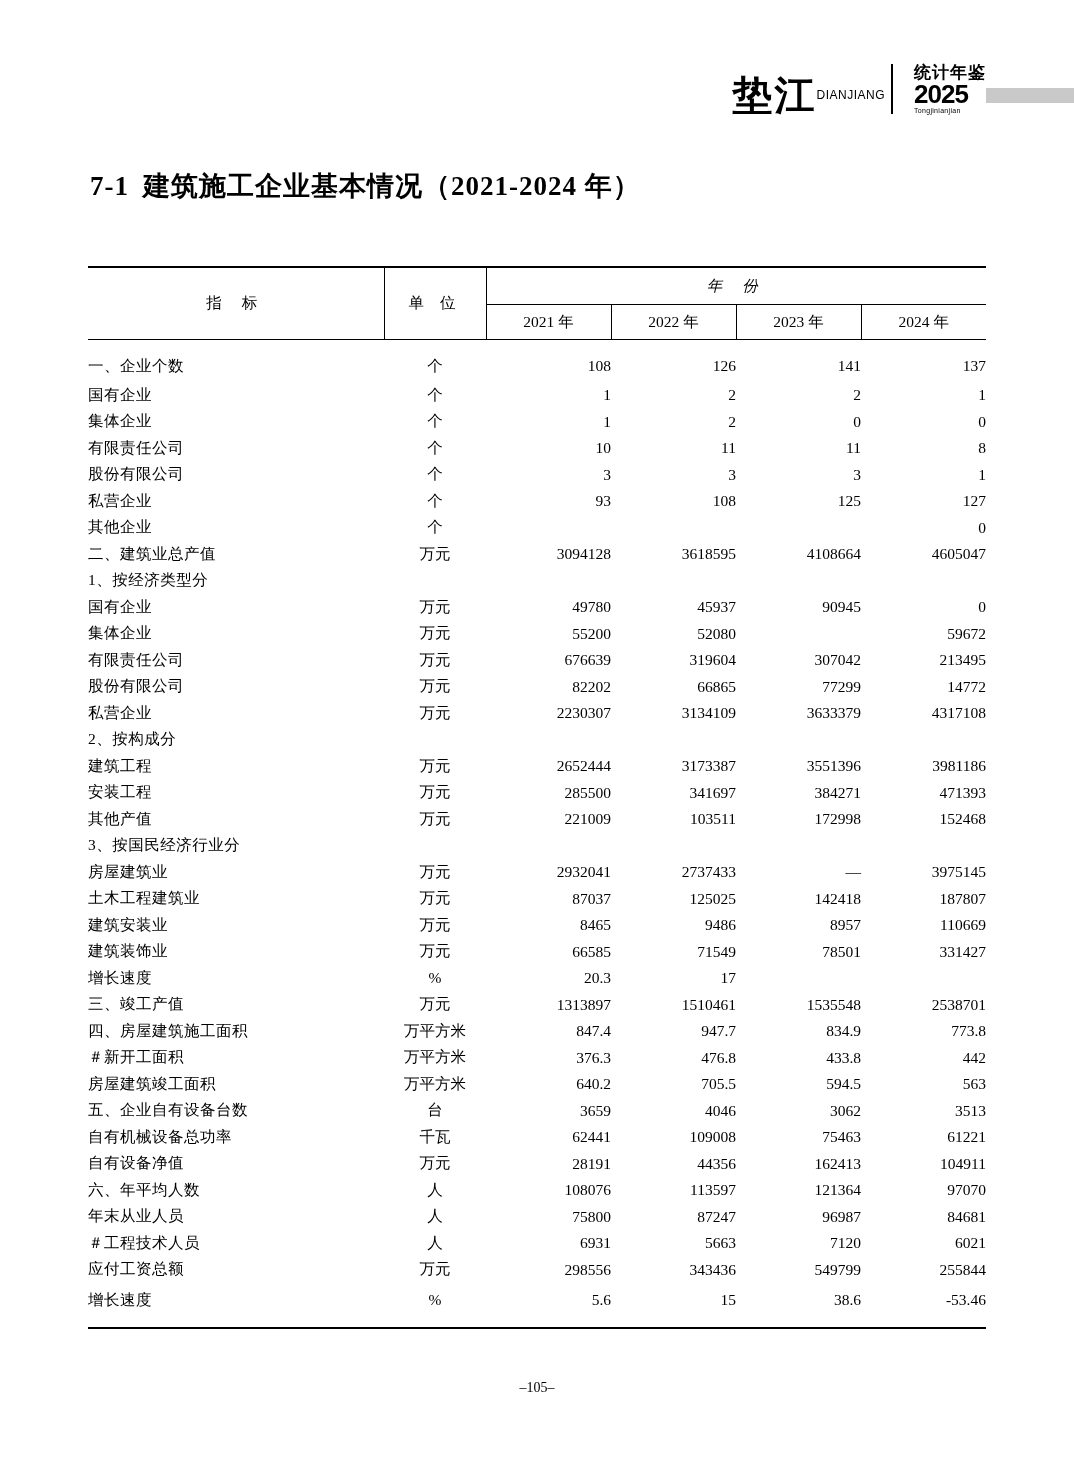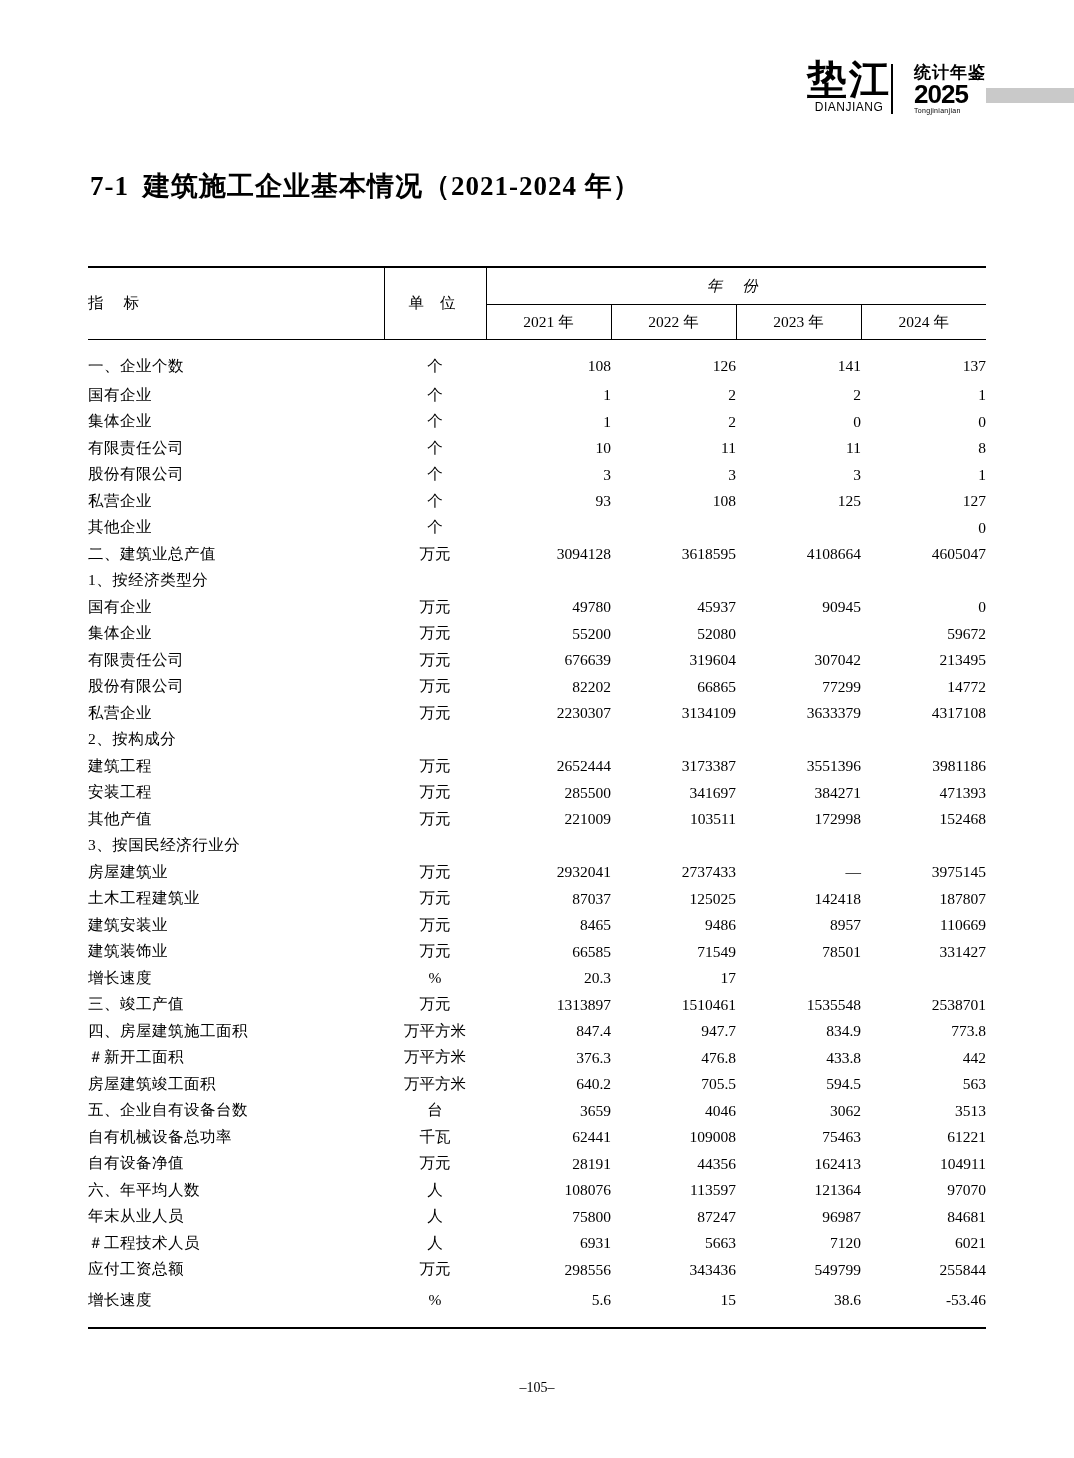--- a/index.html
+++ b/index.html
@@ -42,22 +42,23 @@
   }
   .logo-pinyin {
     font-size: 12px;
     letter-spacing: 0.5px;
     text-align: center;
     margin-top: 2px;
     font-family: "Liberation Sans", sans-serif;
   }
   .logo-left {
     display: flex;
-    flex-direction: column;
+    flex-direction: row;
     align-items: center;
+    padding-right: 6px;
   }
   .logo-right {
     border-left: 2px solid #000;
     padding-left: 21px;
     display: flex;
     flex-direction: column;
     align-items: flex-start;
     line-height: 1;
   }
   .logo-rt {
@@ -123,21 +124,21 @@
   .hdr-row2 td {
     height: 34px;
     vertical-align: middle;
     border-bottom: 1.2px solid #000;
   }
   .col-ind { width: 296px; }
   .col-unit { width: 102px; }
   .col-yr { width: 125px; }
 
   .hdr-ind {
-    text-align: left;
+    text-align: center;
     letter-spacing: 8px;
     padding-left: 8px;
     border-right: 1.2px solid #000;
   }
   .hdr-unit {
     text-align: center;
     letter-spacing: 6px;
     padding-left: 6px;
     border-right: 1.2px solid #000;
   }

